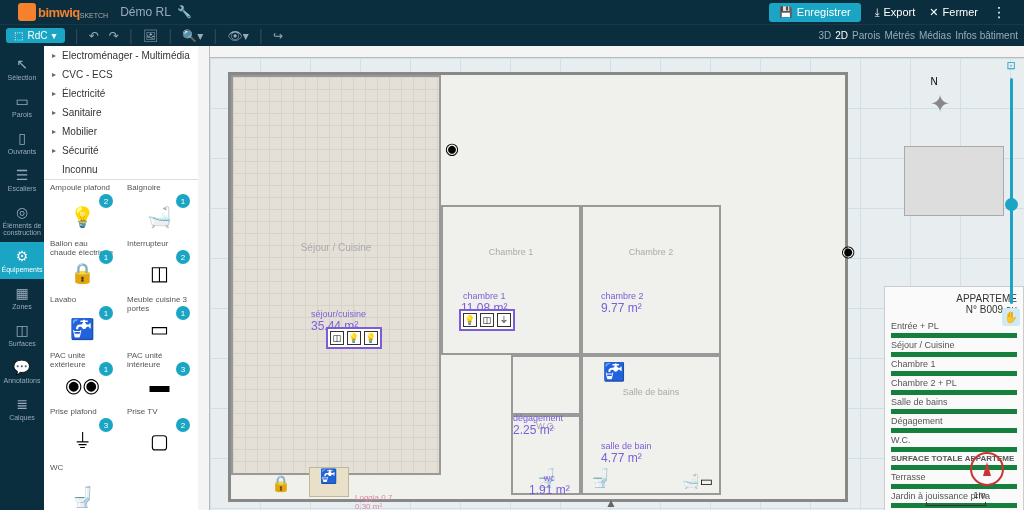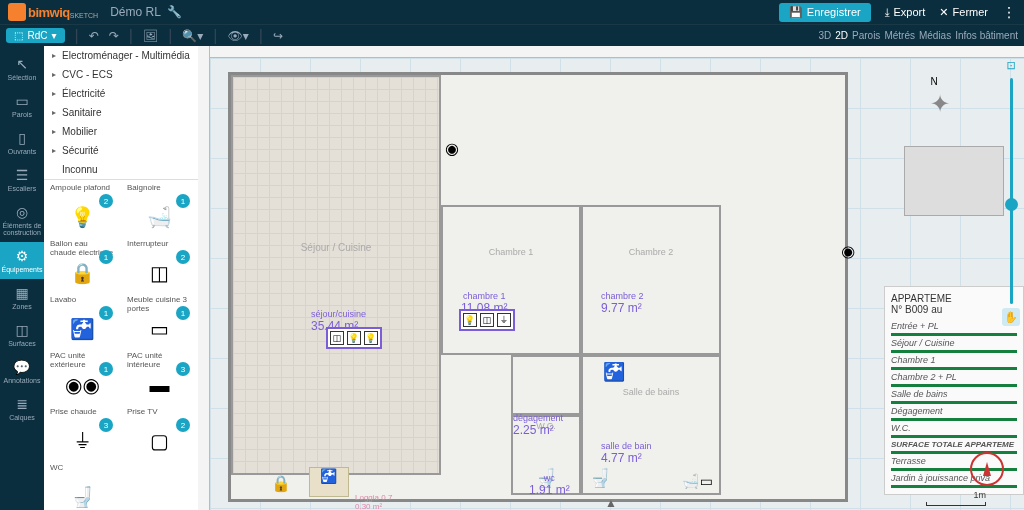--- a/index.html
+++ b/index.html
@@ -1,19 +1,19 @@
 <!DOCTYPE html>
 <html><head>
 <meta charset="utf-8">
 <style>
 * { margin: 0; padding: 0; box-sizing: border-box; font-family: Arial, sans-serif; }
 body { width: 1024px; height: 510px; overflow: hidden; background: #0a2e3d; }
 
 
-.header { height: 24px; background: #0a2e3d; display: flex; align-items: center; padding: 0 8px; color: #fff; }
+.header { height: 24px; background: #0a2e3d; display: flex; align-items: center; padding: 0 18px; color: #fff; }
 .logo { display: flex; align-items: center; gap: 2px; }
 .logo-mark { width: 18px; height: 18px; background: #f5812f; border-radius: 3px; position: relative; }
 .logo-text { color: #f5812f; font-weight: bold; font-size: 13px; letter-spacing: -0.5px; }
 .logo-sub { color: #aaa; font-size: 7px; margin-left: -2px; margin-top: 6px; }
 .proj-name { color: #9ab; font-size: 12px; margin-left: 12px; }
 .tool-icon { color: #9ab; font-size: 12px; margin-left: 6px; }
 .header-spacer { flex: 1; }
 .btn-save { background: #1aa5c4; color: #fff; padding: 3px 10px; border-radius: 3px; font-size: 11px; display: flex; align-items: center; gap: 4px; cursor: pointer; }
 .header-action { color: #fff; font-size: 11px; margin-left: 14px; cursor: pointer; display: flex; align-items: center; gap: 4px; }
 .header-dots { color: #fff; margin-left: 14px; cursor: pointer; font-size: 14px; }
@@ -63,22 +63,22 @@
 .room-deg { left: 280px; top: 280px; width: 70px; height: 60px; }
 .room-entree { left: 210px; top: 380px; width: 70px; height: 40px; font-size: 9px; color: #667; text-align: center; padding-top: 2px;}
 .room-label { font-size: 9px; color: #667; text-align: center; margin-top: 4px; }
 .room-area { font-size: 12px; color: #6a9; text-align: left; }
 .room-label.sel, .room-area.sel { color: #7b5dd8; }
 .sel-box { position: absolute; border: 2px solid #7b5dd8; background: #fff; display: flex; gap: 3px; padding: 2px; }
 .mini-icon { width: 14px; height: 14px; border: 1px solid #333; font-size: 9px; display: flex; align-items: center; justify-content: center; }
 .fixture { position: absolute; font-size: 18px; color: #000; }
 
 .right-panel { position: absolute; right: 0; top: 20px; width: 140px; background: #fafafa; border: 1px solid #ccc; padding: 6px; font-size: 9px; color: #555;}
-.right-panel .rp-title { font-size: 10px; color: #333; }
-.right-panel .rp-row { border-bottom: 3px solid #15803d; padding: 2px 0; font-style: italic; }
+.right-panel .rp-title { text-align: right; font-size: 10px; color: #333; }
+.right-panel .rp-row { border-bottom: 5px solid #15803d; padding: 2px 0; }
 
 .compass { position: absolute; top: 30px; right: 60px; width: 60px; height: 60px; }
 .compass-n { position: absolute; top: 0; left: 50%; transform: translateX(-50%); font-size: 10px; }
 .mini-map { position: absolute; top: 100px; right: 20px; width: 100px; height: 70px; background: #ddd; border: 1px solid #aaa; }
 .scale-bar { position: absolute; bottom: 10px; right: 20px; font-size: 9px; color: #333; margin-top: 36px; }
 .scale-bar .bar { width: 60px; height: 4px; border: 1px solid #333; border-top: none; margin-top: 2px;}
 
 .vslider { position: absolute; right: 6px; top: 10px; width: 14px; height: 270px; display: flex; flex-direction: column; align-items: center; }
 .vslider-track { width: 3px; flex: 1; background: #1aa5c4; border-radius: 2px; position: relative;}
 .vslider-thumb { position: absolute; left: -5px; width: 13px; height: 13px; background: #1aa5c4; border-radius: 50%; }
@@ -250,21 +250,21 @@
         <div class="equip-title">PAC unité extérieure</div>
         <div class="equip-badge">1</div>
         <div class="equip-icon">◉◉</div>
       </div>
     <div class="equip-cell">
         <div class="equip-title">PAC unité intérieure</div>
         <div class="equip-badge">3</div>
         <div class="equip-icon">▬</div>
       </div>
     <div class="equip-cell">
-        <div class="equip-title">Prise chaude</div>
+        <div class="equip-title">Prise plafond</div>
         <div class="equip-badge">3</div>
         <div class="equip-icon">⏚</div>
       </div>
     <div class="equip-cell">
         <div class="equip-title">Prise TV</div>
         <div class="equip-badge">2</div>
         <div class="equip-icon">▢</div>
       </div>
     <div class="equip-cell">
         <div class="equip-title">WC</div>

